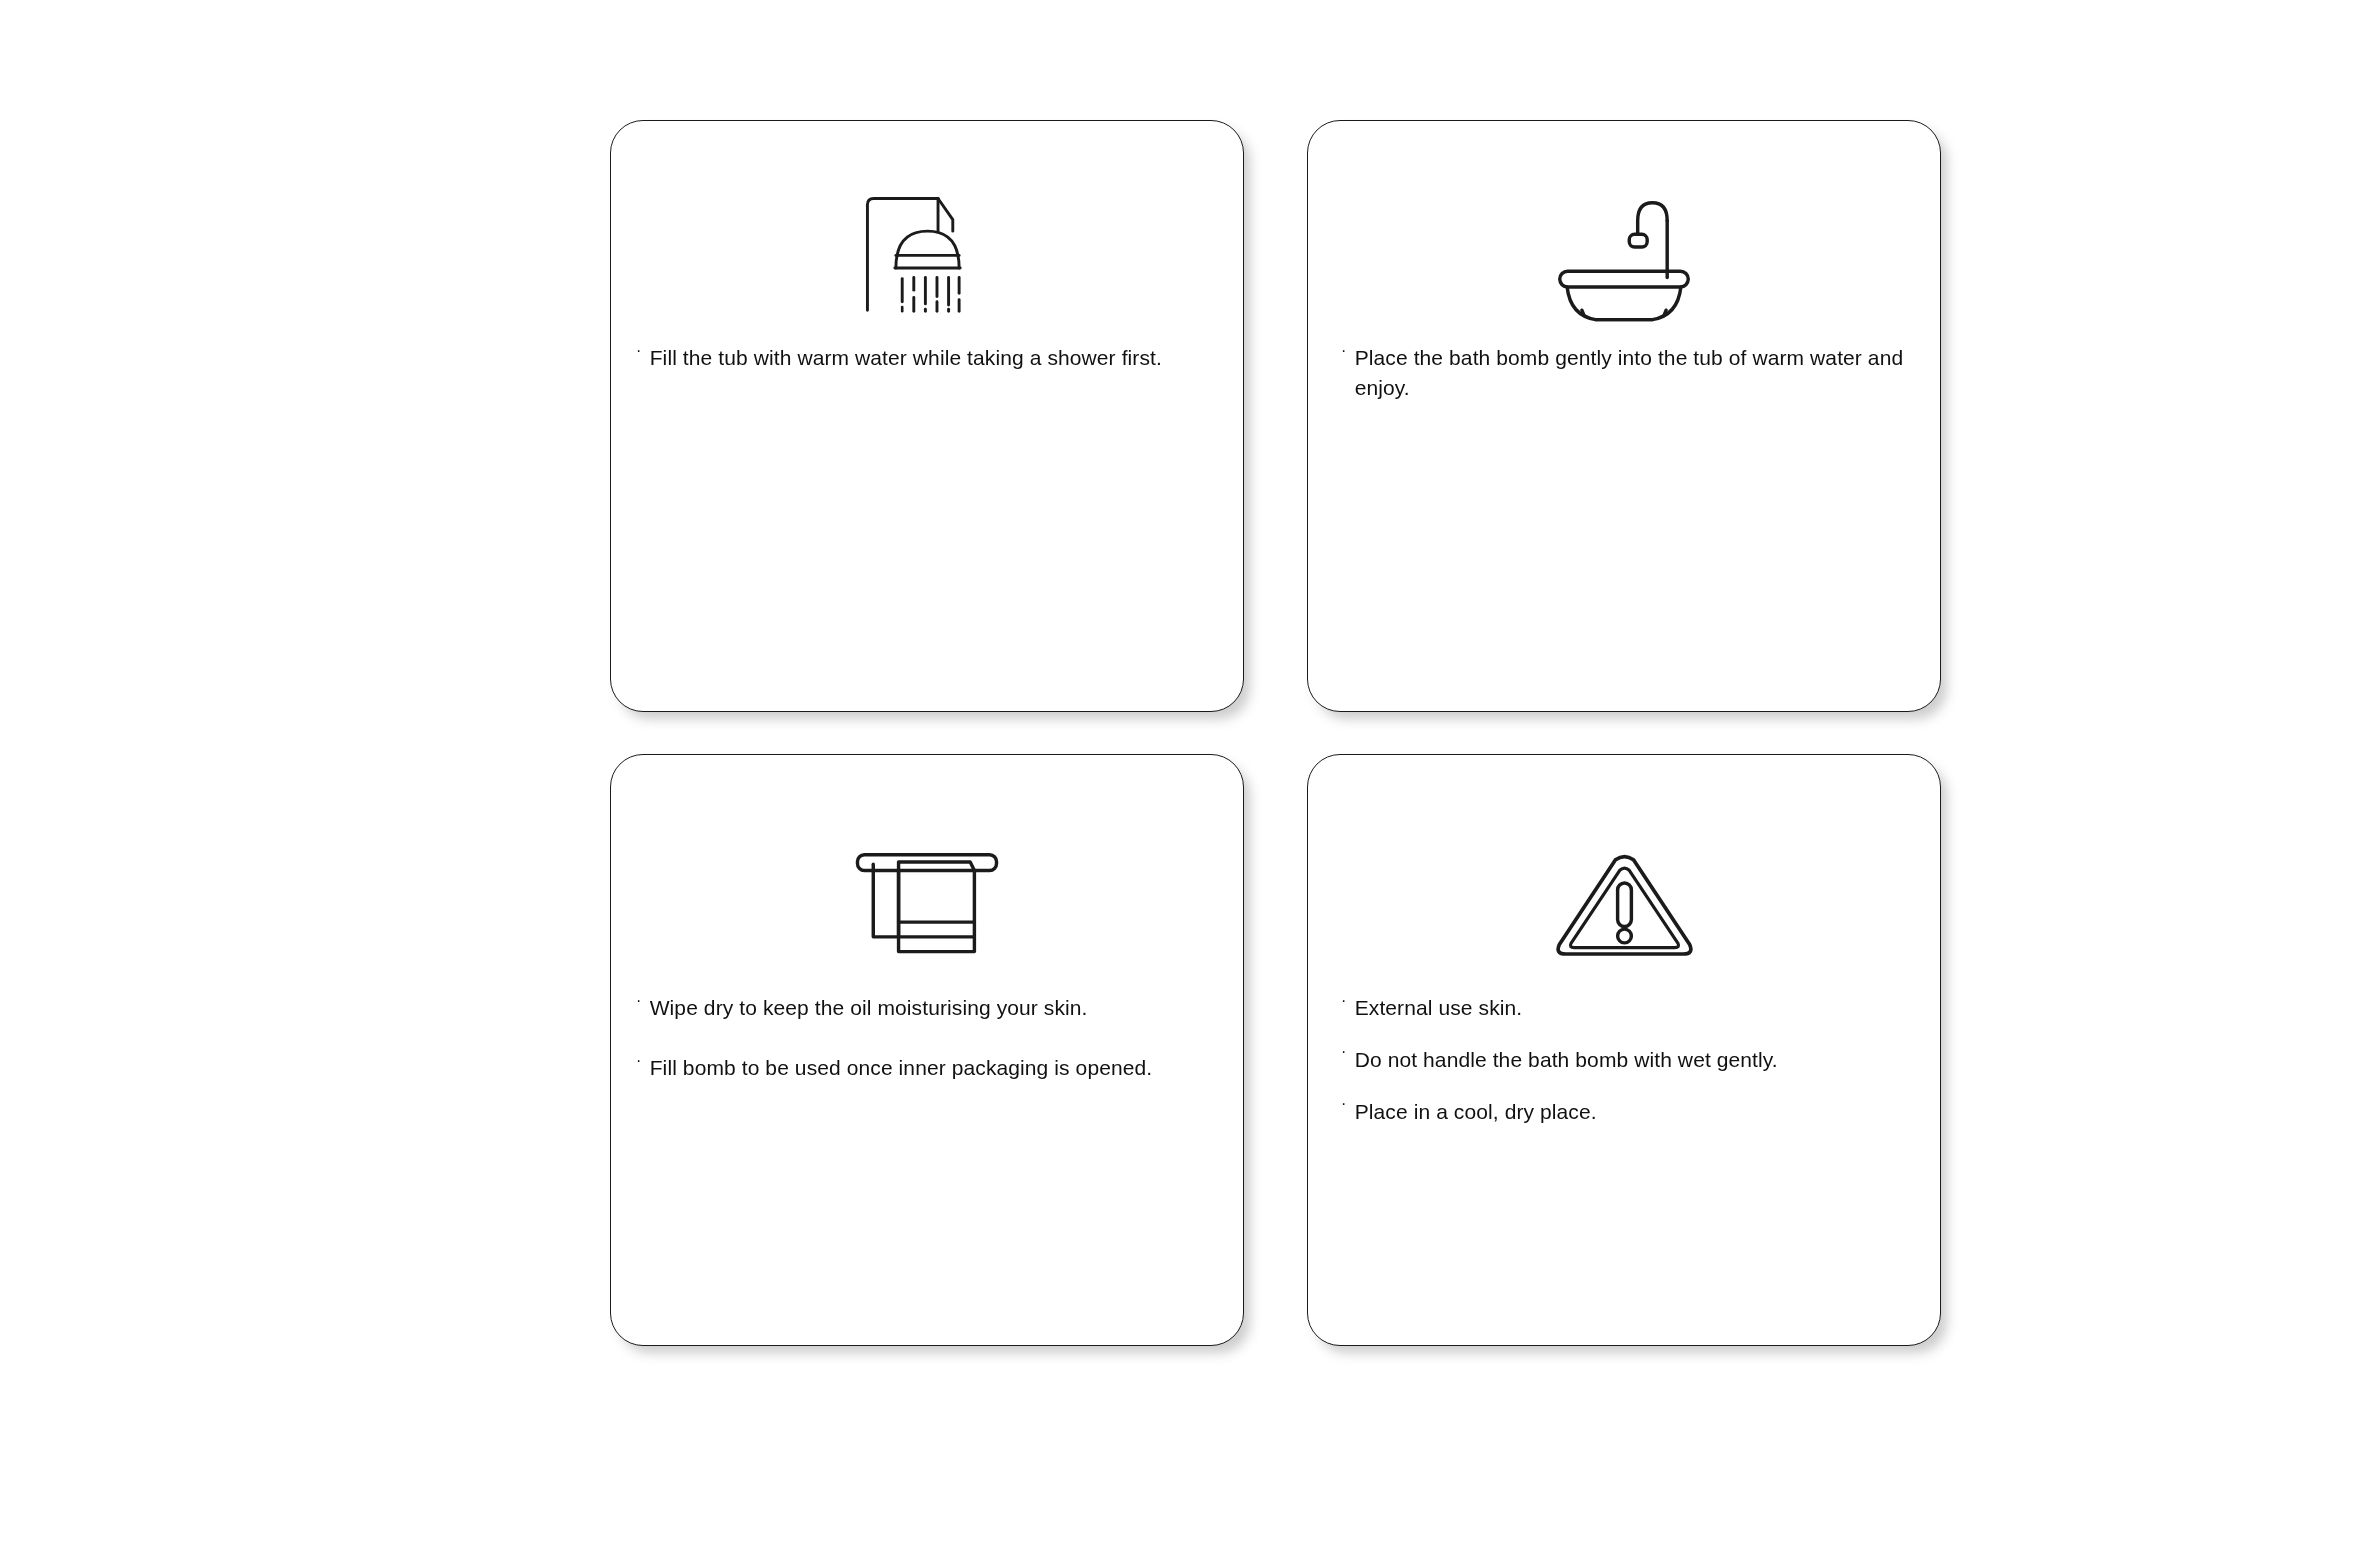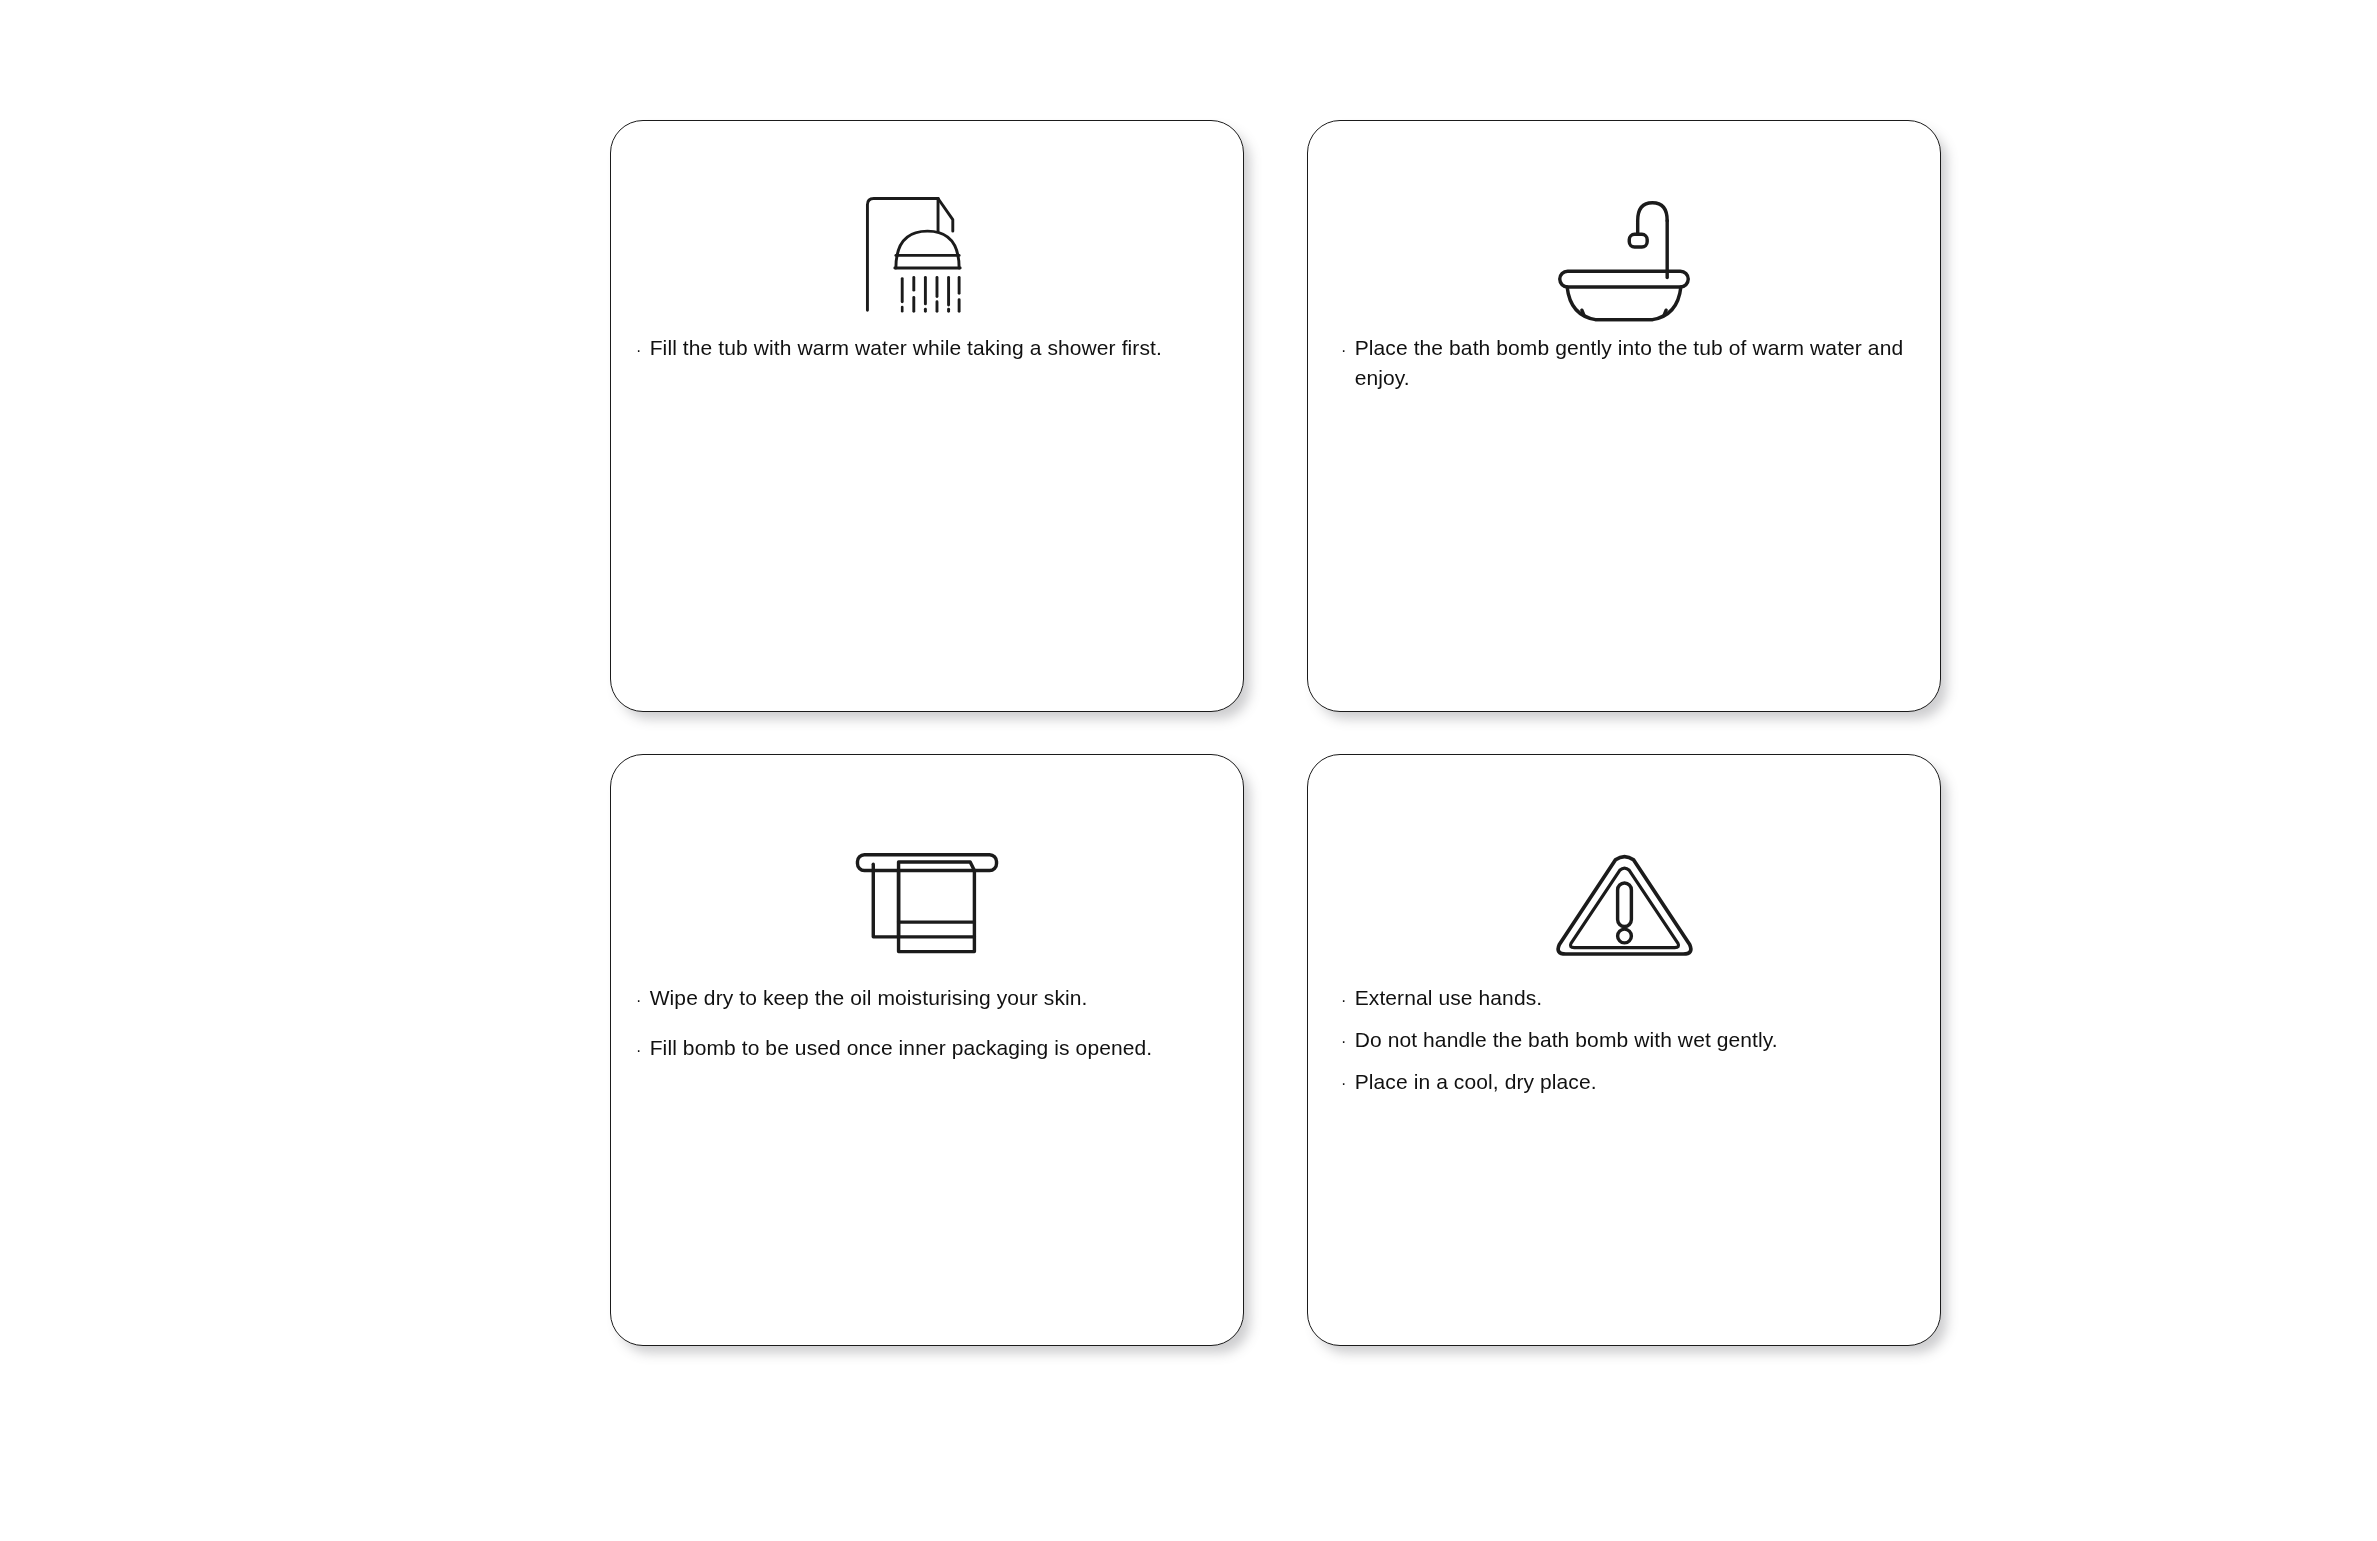--- a/index.html
+++ b/index.html
@@ -84,20 +84,21 @@
     text-align: left;
   }
 
   .bullet-text {
     flex: 1 1 auto;
     font-size: 21px;
     line-height: 1.44;
     color: #111111;
     letter-spacing: 0.1px;
     font-weight: 400;
+    margin-top: 10px;
   }
 
   .card-1 .bullet-list { padding-left: 25px; padding-right: 23px; }
   .card-2 .bullet-list { padding-left: 33px; padding-right: 31px; }
   .card-3 .bullet-list { padding-left: 25px; padding-right: 36px; }
   .card-4 .bullet-list { padding-left: 33px; padding-right: 31px; }
 </style>
 </head>
 <body>
 
@@ -205,21 +206,21 @@
         <path d="M126 42 Q135 34 144 42 L236 180 Q240 188 230 188 L40 188 Q30 188 34 180 Z" stroke-width="6"></path>
 
         <rect x="122" y="66" width="26" height="82" rx="13" stroke-width="6.5"></rect>
 
         <circle cx="135" cy="166" r="13" stroke-width="6.5"></circle>
       </svg>
     </div>
     <div class="bullet-list row-bottom">
       <div class="bullet-row">
         <span class="bullet-dot">·</span>
-        <span class="bullet-text">External use hands.</span>
+        <span class="bullet-text">External use skin.</span>
       </div>
       <div class="bullet-row">
         <span class="bullet-dot">·</span>
         <span class="bullet-text">Do not handle the bath bomb with wet gently.</span>
       </div>
       <div class="bullet-row">
         <span class="bullet-dot">·</span>
         <span class="bullet-text">Place in a cool, dry place.</span>
       </div>
     </div>

